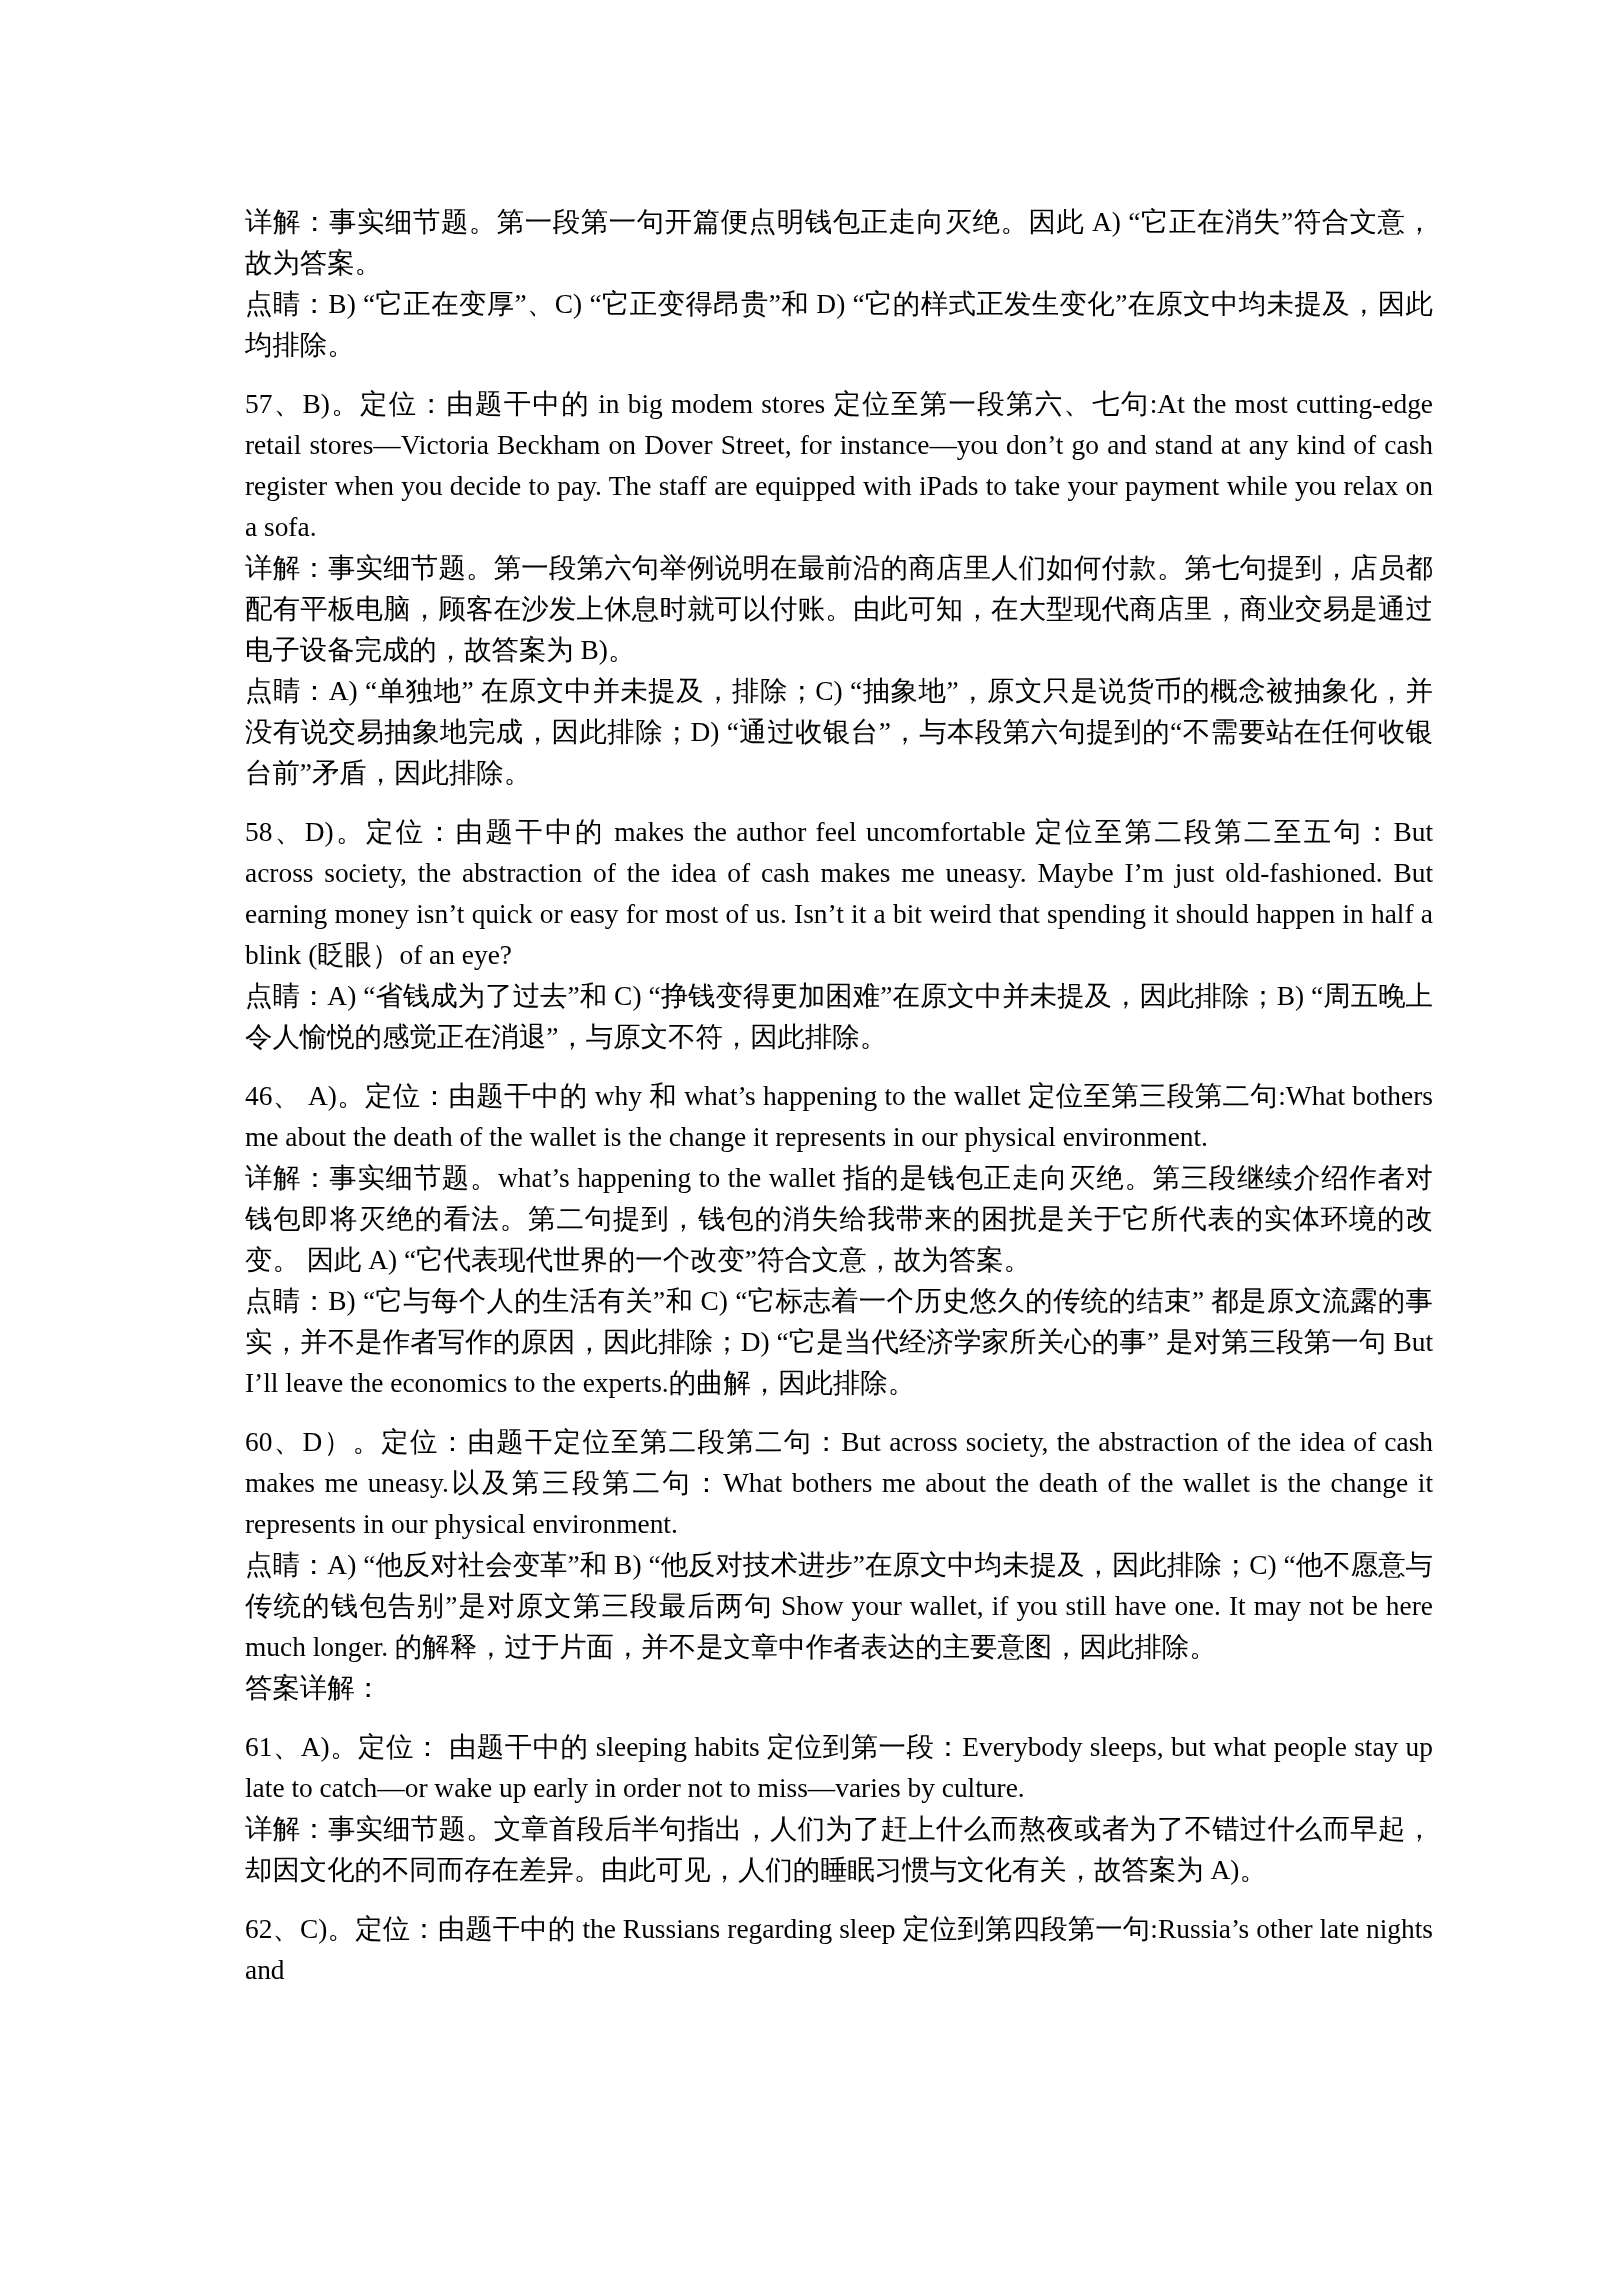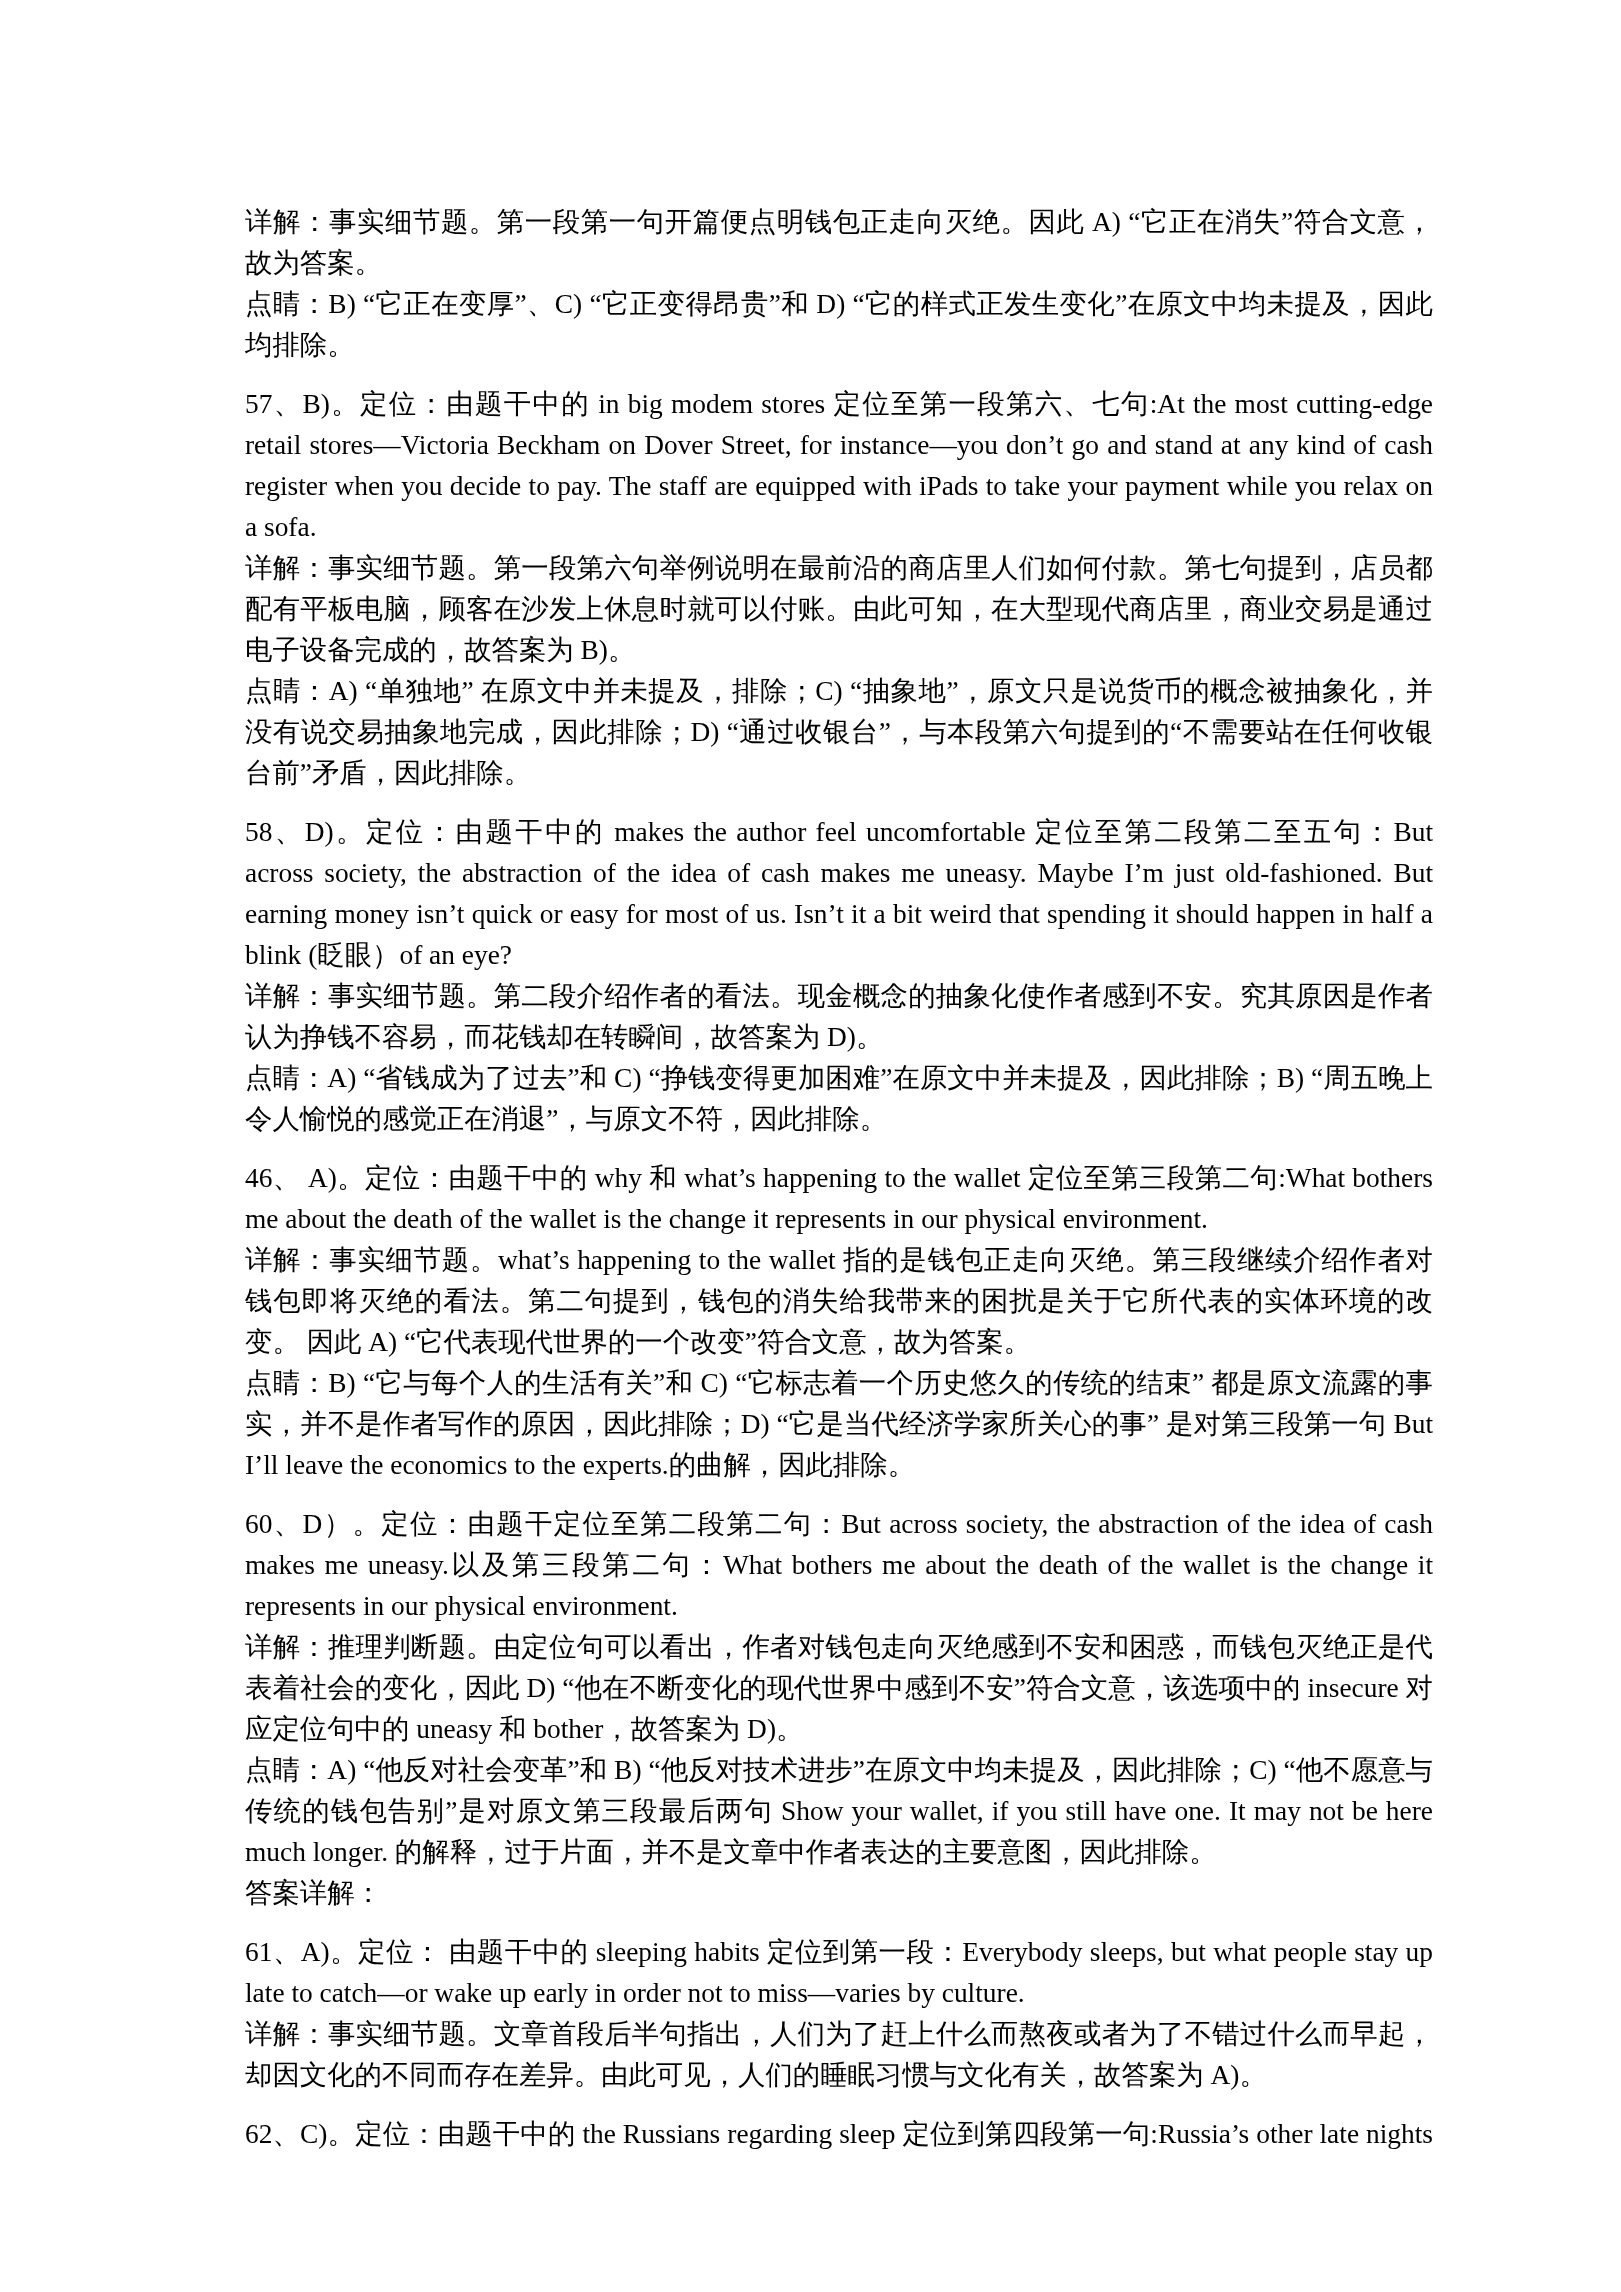--- a/index.html
+++ b/index.html
@@ -41,27 +41,25 @@
 <body>
 
 <div class="page">
   <main class="doc">
     <p>详解：事实细节题。第一段第一句开篇便点明钱包正走向灭绝。因此 A) “它正在消失”符合文意，故为答案。</p>
     <p>点睛：B) “它正在变厚”、C) “它正变得昂贵”和 D) “它的样式正发生变化”在原文中均未提及，因此均排除。</p>
     <p class="item">57、B)。定位：由题干中的 in big modem stores 定位至第一段第六、七句:At the most cutting-edge retail stores—Victoria Beckham on Dover Street, for instance—you don’t go and stand at any kind of cash register when you decide to pay. The staff are equipped with iPads to take your payment while you relax on a sofa.</p>
     <p>详解：事实细节题。第一段第六句举例说明在最前沿的商店里人们如何付款。第七句提到，店员都配有平板电脑，顾客在沙发上休息时就可以付账。由此可知，在大型现代商店里，商业交易是通过电子设备完成的，故答案为 B)。</p>
     <p>点睛：A) “单独地” 在原文中并未提及，排除；C) “抽象地”，原文只是说货币的概念被抽象化，并没有说交易抽象地完成，因此排除；D) “通过收银台”，与本段第六句提到的“不需要站在任何收银台前”矛盾，因此排除。</p>
     <p class="item">58、D)。定位：由题干中的 makes the author feel uncomfortable 定位至第二段第二至五句：But across society, the abstraction of the idea of cash makes me uneasy. Maybe I’m just old-fashioned. But earning money isn’t quick or easy for most of us. Isn’t it a bit weird that spending it should happen in half a blink (眨眼）of an eye?</p>
-    <p>详解：事实细节题。第二段介绍作者的看法。现金概念的抽象化使作者感到不安。究其原因是作者认为挣钱不容易，而花钱却在转瞬间，故答案为 D)。</p>
     <p>点睛：A) “省钱成为了过去”和 C) “挣钱变得更加困难”在原文中并未提及，因此排除；B) “周五晚上令人愉悦的感觉正在消退”，与原文不符，因此排除。</p>
     <p class="item">46、 A)。定位：由题干中的 why 和 what’s happening to the wallet 定位至第三段第二句:What bothers me about the death of the wallet is the change it represents in our physical environment.</p>
     <p>详解：事实细节题。what’s happening to the wallet 指的是钱包正走向灭绝。第三段继续介绍作者对钱包即将灭绝的看法。第二句提到，钱包的消失给我带来的困扰是关于它所代表的实体环境的改变。 因此 A) “它代表现代世界的一个改变”符合文意，故为答案。</p>
     <p>点睛：B) “它与每个人的生活有关”和 C) “它标志着一个历史悠久的传统的结束” 都是原文流露的事实，并不是作者写作的原因，因此排除；D) “它是当代经济学家所关心的事” 是对第三段第一句 But I’ll leave the economics to the experts.的曲解，因此排除。</p>
     <p class="item">60、D）。定位：由题干定位至第二段第二句：But across society, the abstraction of the idea of cash makes me uneasy.以及第三段第二句：What bothers me about the death of the wallet is the change it represents in our physical environment.</p>
-    <p>详解：推理判断题。由定位句可以看出，作者对钱包走向灭绝感到不安和困惑，而钱包灭绝正是代表着社会的变化，因此 D) “他在不断变化的现代世界中感到不安”符合文意，该选项中的 insecure 对应定位句中的 uneasy 和 bother，故答案为 D)。</p>
     <p>点睛：A) “他反对社会变革”和 B) “他反对技术进步”在原文中均未提及，因此排除；C)  “他不愿意与传统的钱包告别”是对原文第三段最后两句 Show your wallet, if you still have one. It may not be here much longer. 的解释，过于片面，并不是文章中作者表达的主要意图，因此排除。</p>
     <p>答案详解：</p>
     <p class="item">61、A)。定位： 由题干中的 sleeping habits 定位到第一段：Everybody sleeps, but what people stay up late to catch—or wake up early in order not to miss—varies by culture.</p>
     <p>详解：事实细节题。文章首段后半句指出，人们为了赶上什么而熬夜或者为了不错过什么而早起，却因文化的不同而存在差异。由此可见，人们的睡眠习惯与文化有关，故答案为 A)。</p>
     <p class="item">62、C)。定位：由题干中的 the Russians regarding sleep 定位到第四段第一句:Russia’s other late nights and</p>
   </main>
 </div>
 
 
 </body></html>

